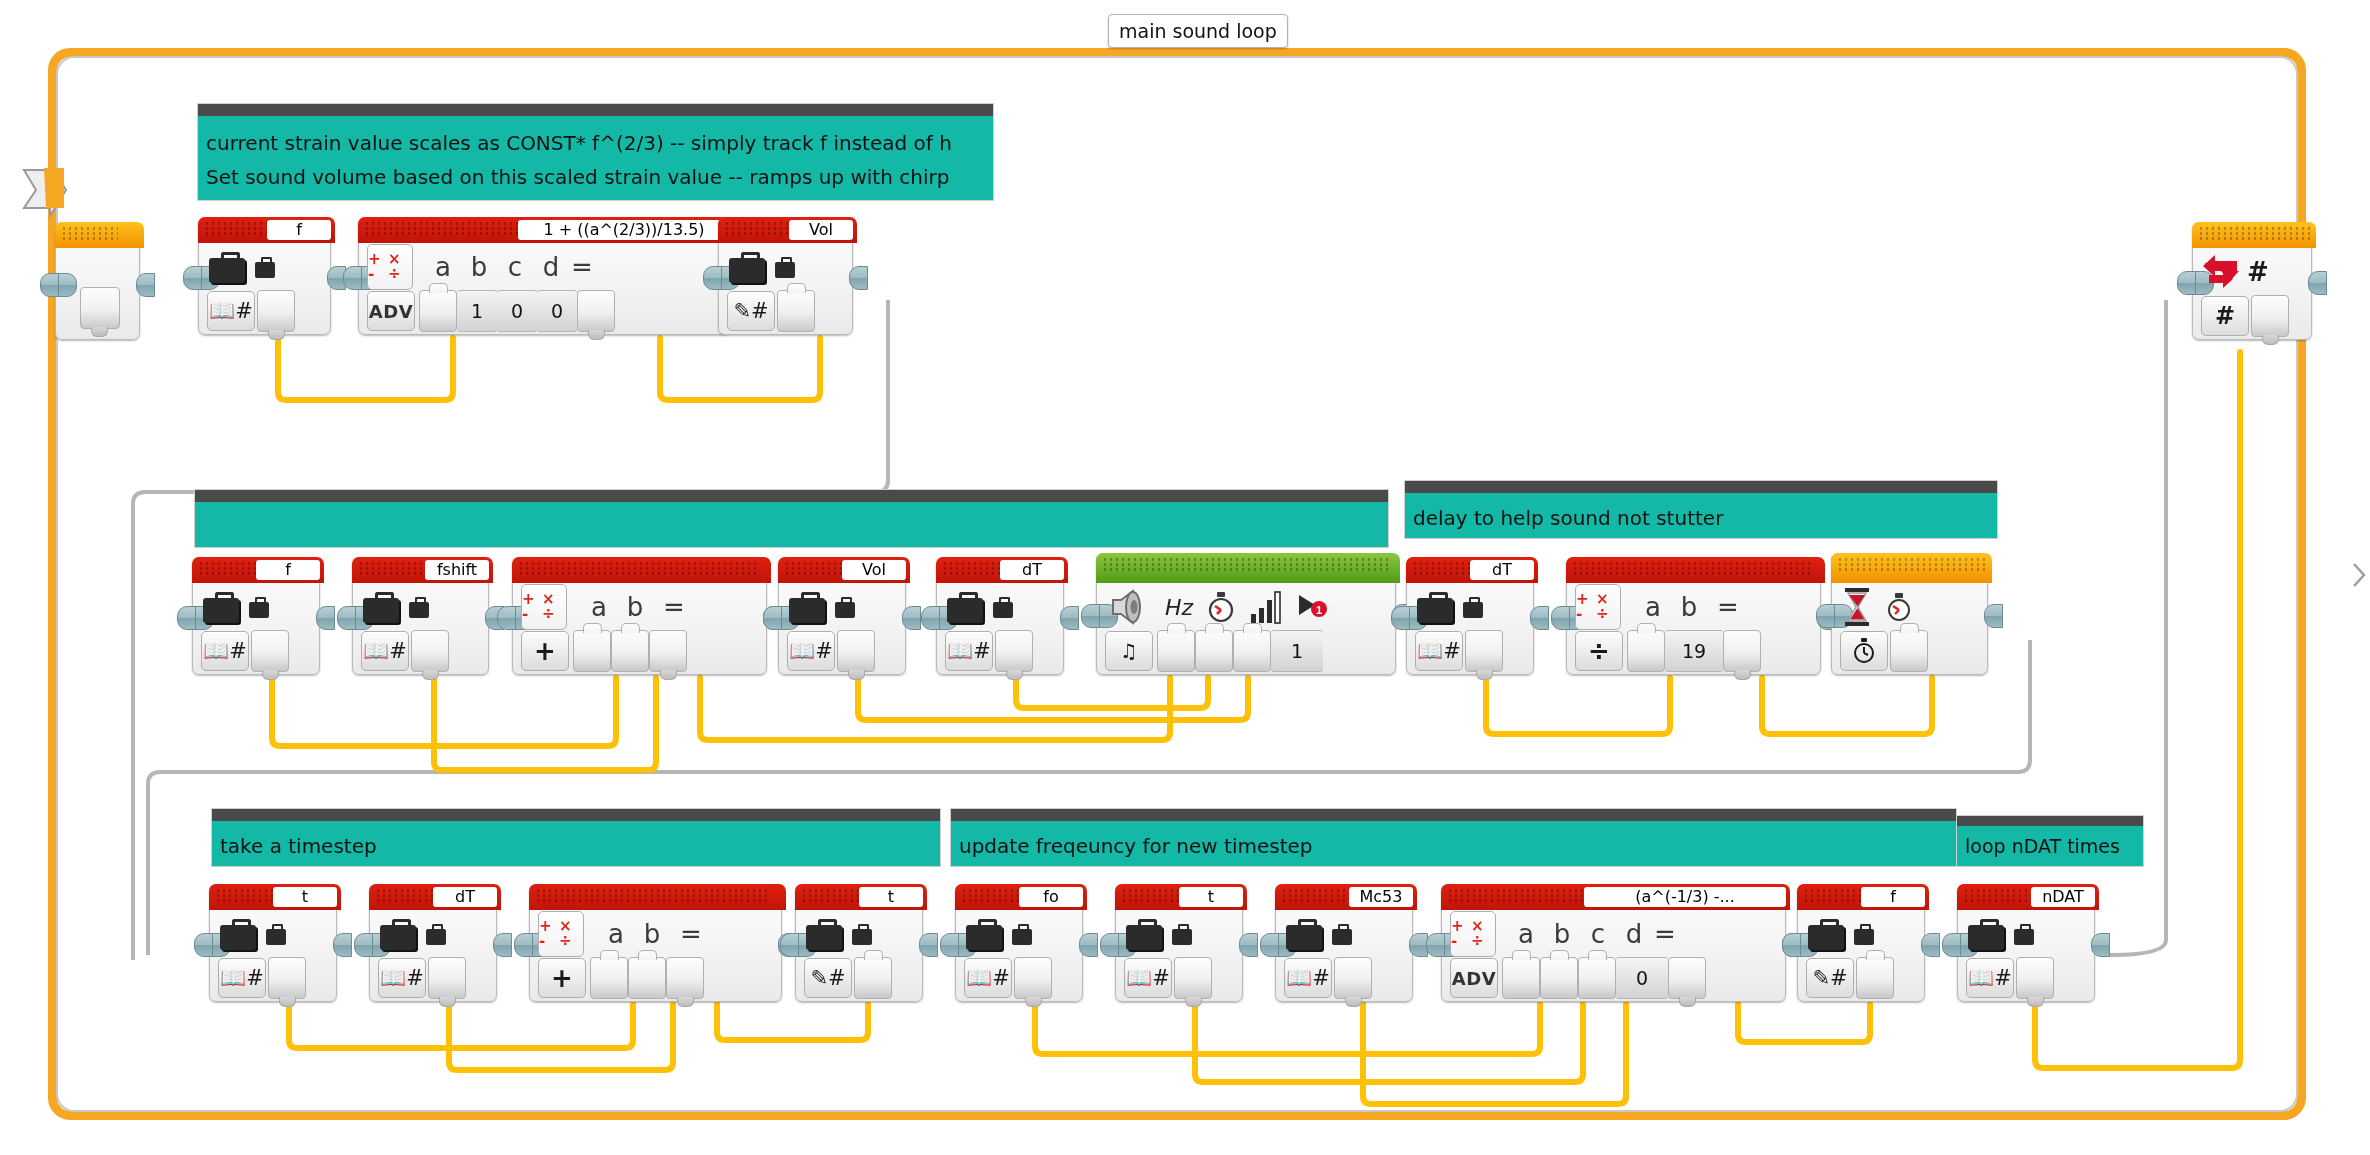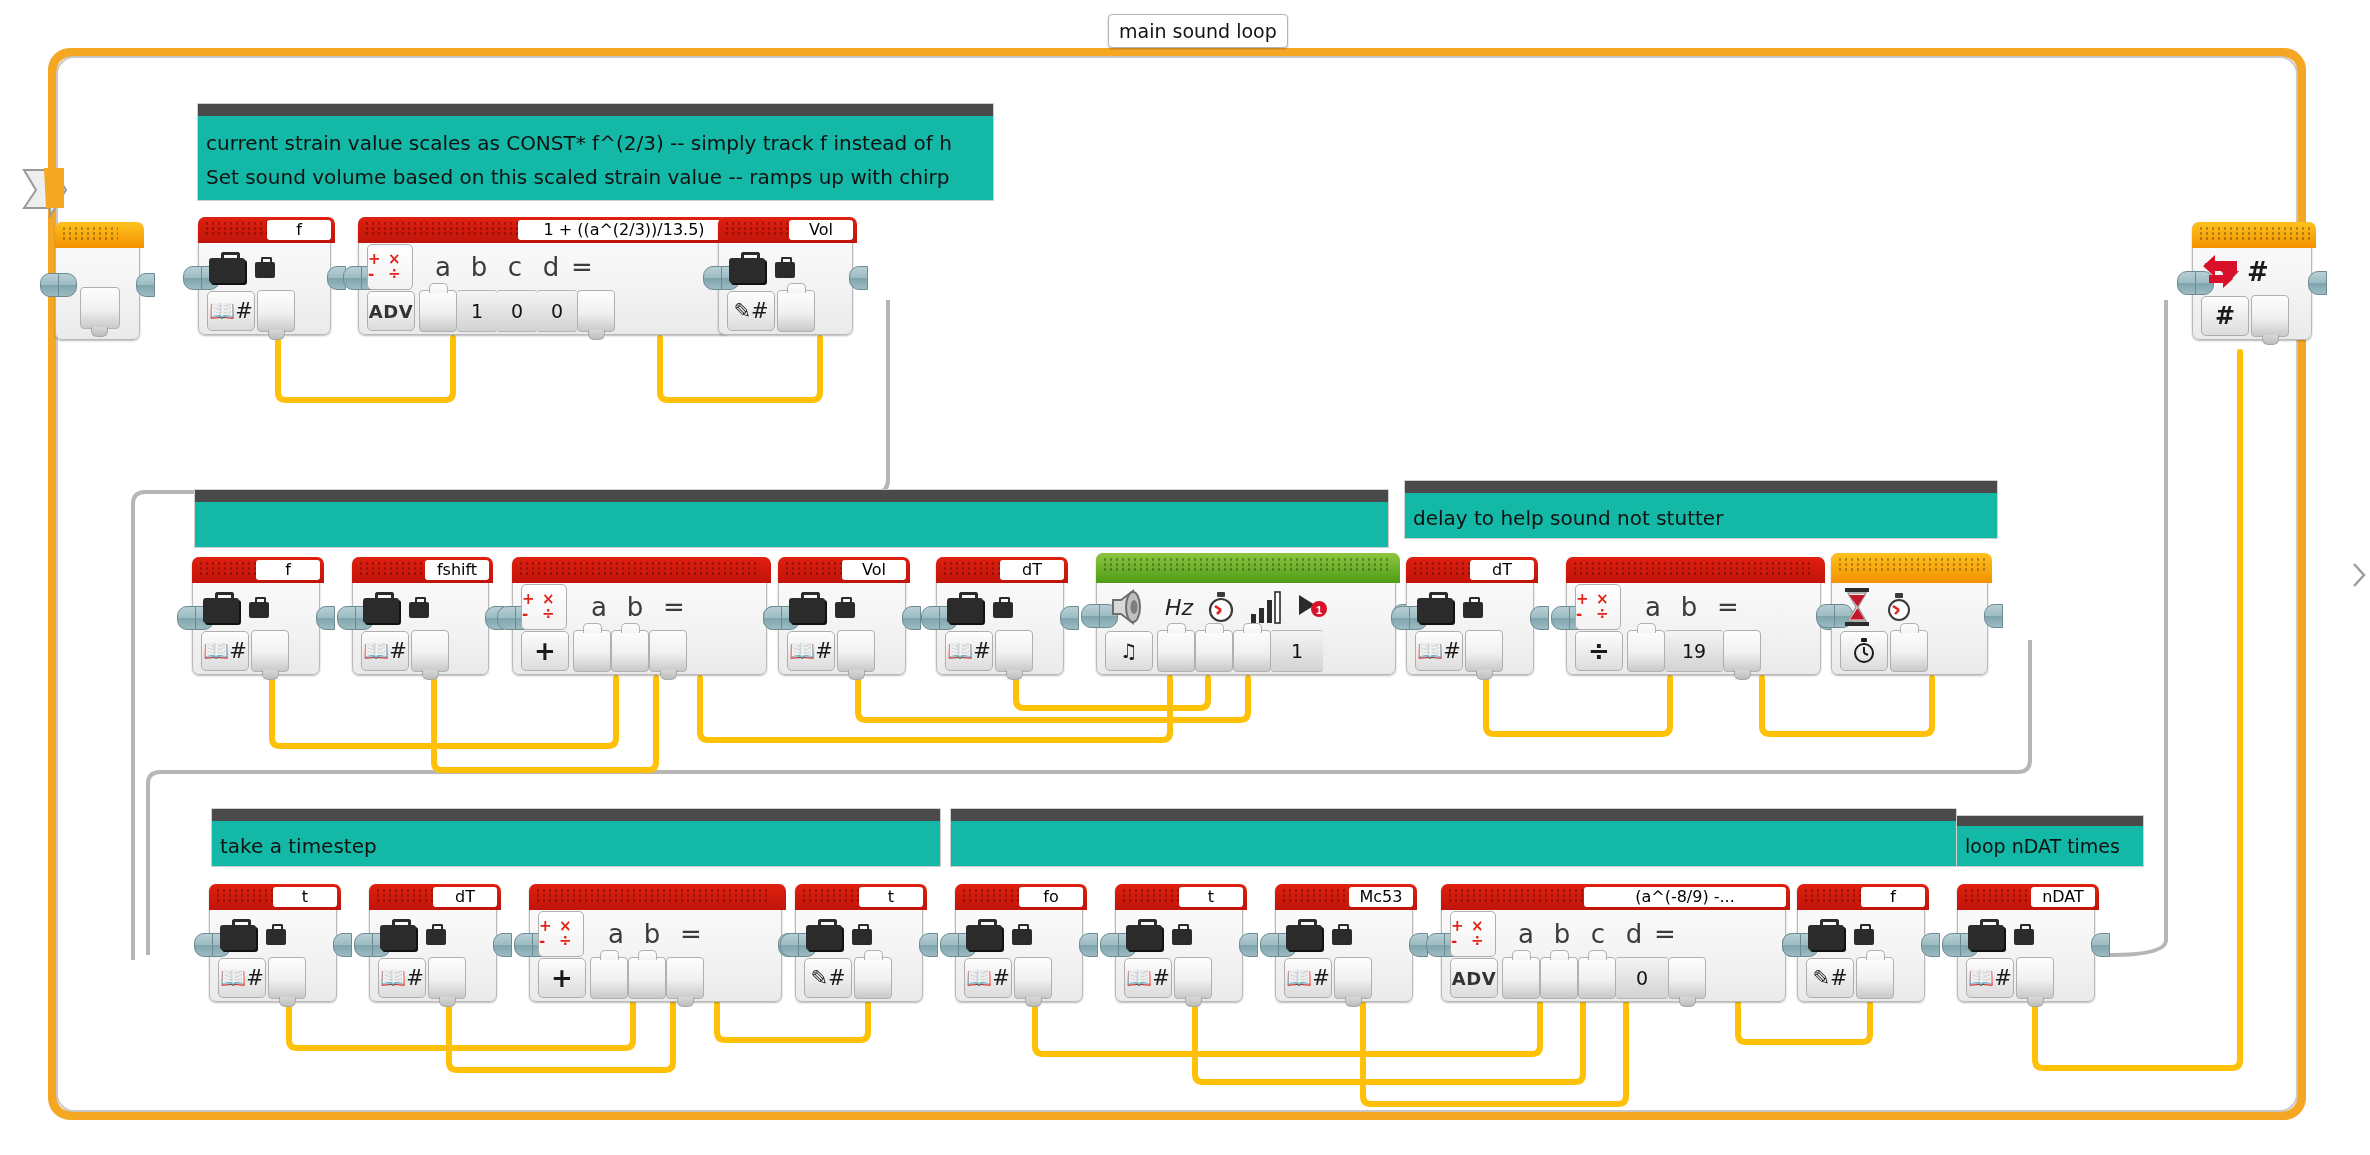--- a/index.html
+++ b/index.html
@@ -137,20 +137,23 @@
 
 <div class="comment" style="left:211px;top:808px;width:728px;height:57px;">
   <div class="bar"></div>
   <div class="body" style="line-height:30px;">
     <div class="ln">take a timestep</div>
   </div>
 </div>
 
 <div class="comment" style="left:950px;top:808px;width:1005px;height:57px;">
   <div class="bar"></div>
+  <div class="body" style="line-height:30px;">
+    <div class="ln">update freqeuncy for new timestep</div>
+  </div>
 </div>
 
 <div class="comment" style="left:1956px;top:815px;width:186px;height:50px;">
   <div class="bar" style="height:10px;"></div>
   <div class="body" style="line-height:26px;font-size:19px;padding-top:7px;">
     <div class="ln">loop nDAT times</div>
   </div>
 </div>
 
 <div class="blk" style="left:55px;top:222px;width:85px;height:118px;">
@@ -582,21 +585,21 @@
   </div>
   <div class="bot">
     <span class="tile">📖#</span>
     <span class="slot out"></span>
   </div>
 </div>
 
 <div class="blk" style="left:1441px;top:884px;width:345px;height:118px;">
   <div class="hdr red" style="width:345px;">
     <span class="dots"></span>
-    <span class="namebox wide" style="min-width:190px;">(a^(-8/9) -...</span>
+    <span class="namebox wide" style="min-width:190px;">(a^(-1/3) -...</span>
   </div>
   <div class="plug l" style="left:-16px;top:48px;"></div>
   <div class="plug r" style="left:2px;top:48px;"></div>
   <div class="plug l" style="right:-16px;top:48px;"></div>
   <div class="mid" style="gap:0;">
     <span class="tile ops">
         <i>+ -</i>
         <i>× ÷</i>
       </span>
     <span class="varlabel" style="margin-left:12px;">a</span>

